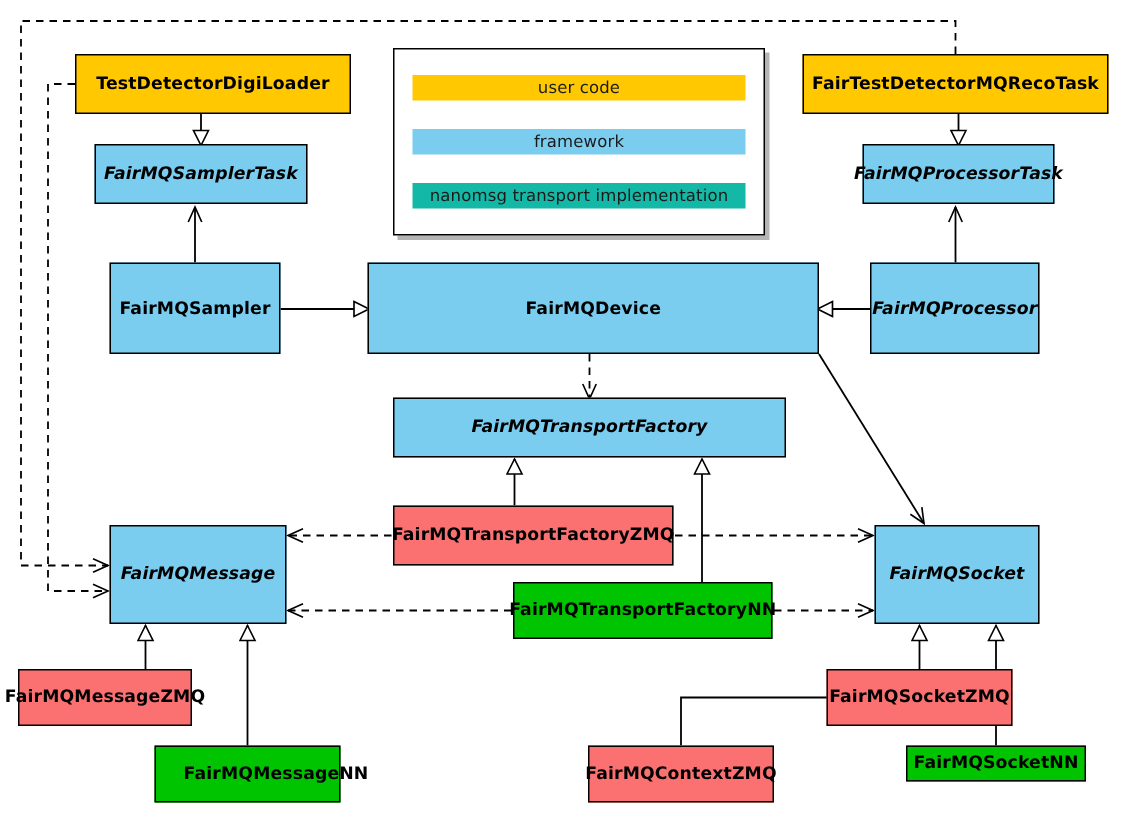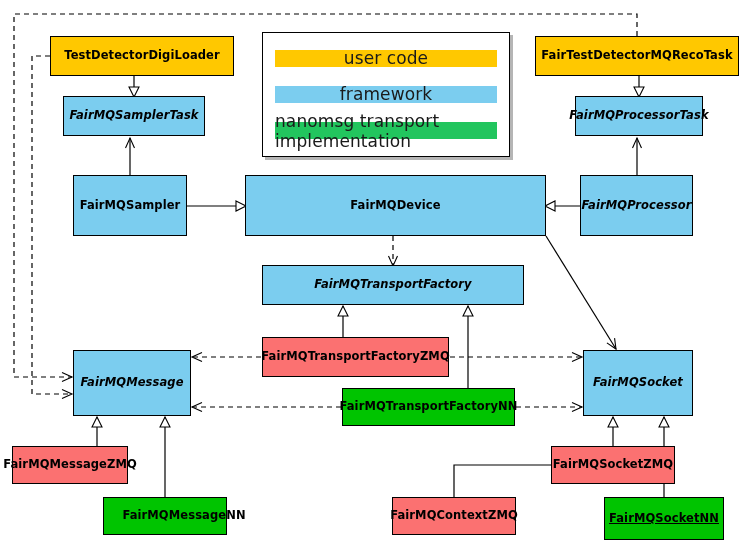--- a/index.html
+++ b/index.html
@@ -60,21 +60,21 @@
     display: flex;
     flex-direction: column;
     justify-content: space-around;
     padding: 7px 12px;
   }
   .legend-row {
     height: 17px;
     display: flex;
     align-items: center;
     justify-content: center;
-    font-size: 17px;
+    font-size: 11px;
     font-weight: normal;
     color: #1a1a1a;
     letter-spacing: 0.1px;
   }
 </style>
 </head>
 <body>
 
 <div id="diagram">
 
@@ -177,33 +177,33 @@
       </div>
       <div class="node fill-nn" style="left: 103px; top: 497px; width: 124px; height: 38px; padding-left: 38px;">
         <span>FairMQMessageNN</span>
       </div>
       <div class="node fill-framework abstract" style="left: 583px; top: 350px; width: 110px; height: 66px;">
         <span>FairMQSocket</span>
       </div>
       <div class="node fill-zmq" style="left: 551px; top: 446px; width: 124px; height: 38px;">
         <span>FairMQSocketZMQ</span>
       </div>
-      <div class="node fill-nn" style="left: 604px; top: 497px; width: 120px; height: 43px; text-decoration: underline;">
+      <div class="node fill-nn" style="left: 604px; top: 497px; width: 120px; height: 24px;">
         <span>FairMQSocketNN</span>
       </div>
       <div class="node fill-zmq" style="left: 392px; top: 497px; width: 124px; height: 38px;">
         <span>FairMQContextZMQ</span>
       </div>
     </div>
 
   <div id="legend" style="left:262px; top:32px; width:248px; height:125px;">
       <div class="legend-row" style="background: rgb(255, 200, 0);">
         <span>user code</span>
       </div>
       <div class="legend-row" style="background: rgb(123, 205, 239);">
         <span>framework</span>
       </div>
-      <div class="legend-row" style="background: #22c55e;">
+      <div class="legend-row" style="background: #14b8a6;">
         <span>nanomsg transport implementation</span>
       </div>
     </div>
 
 </div>
 
 </body></html>

